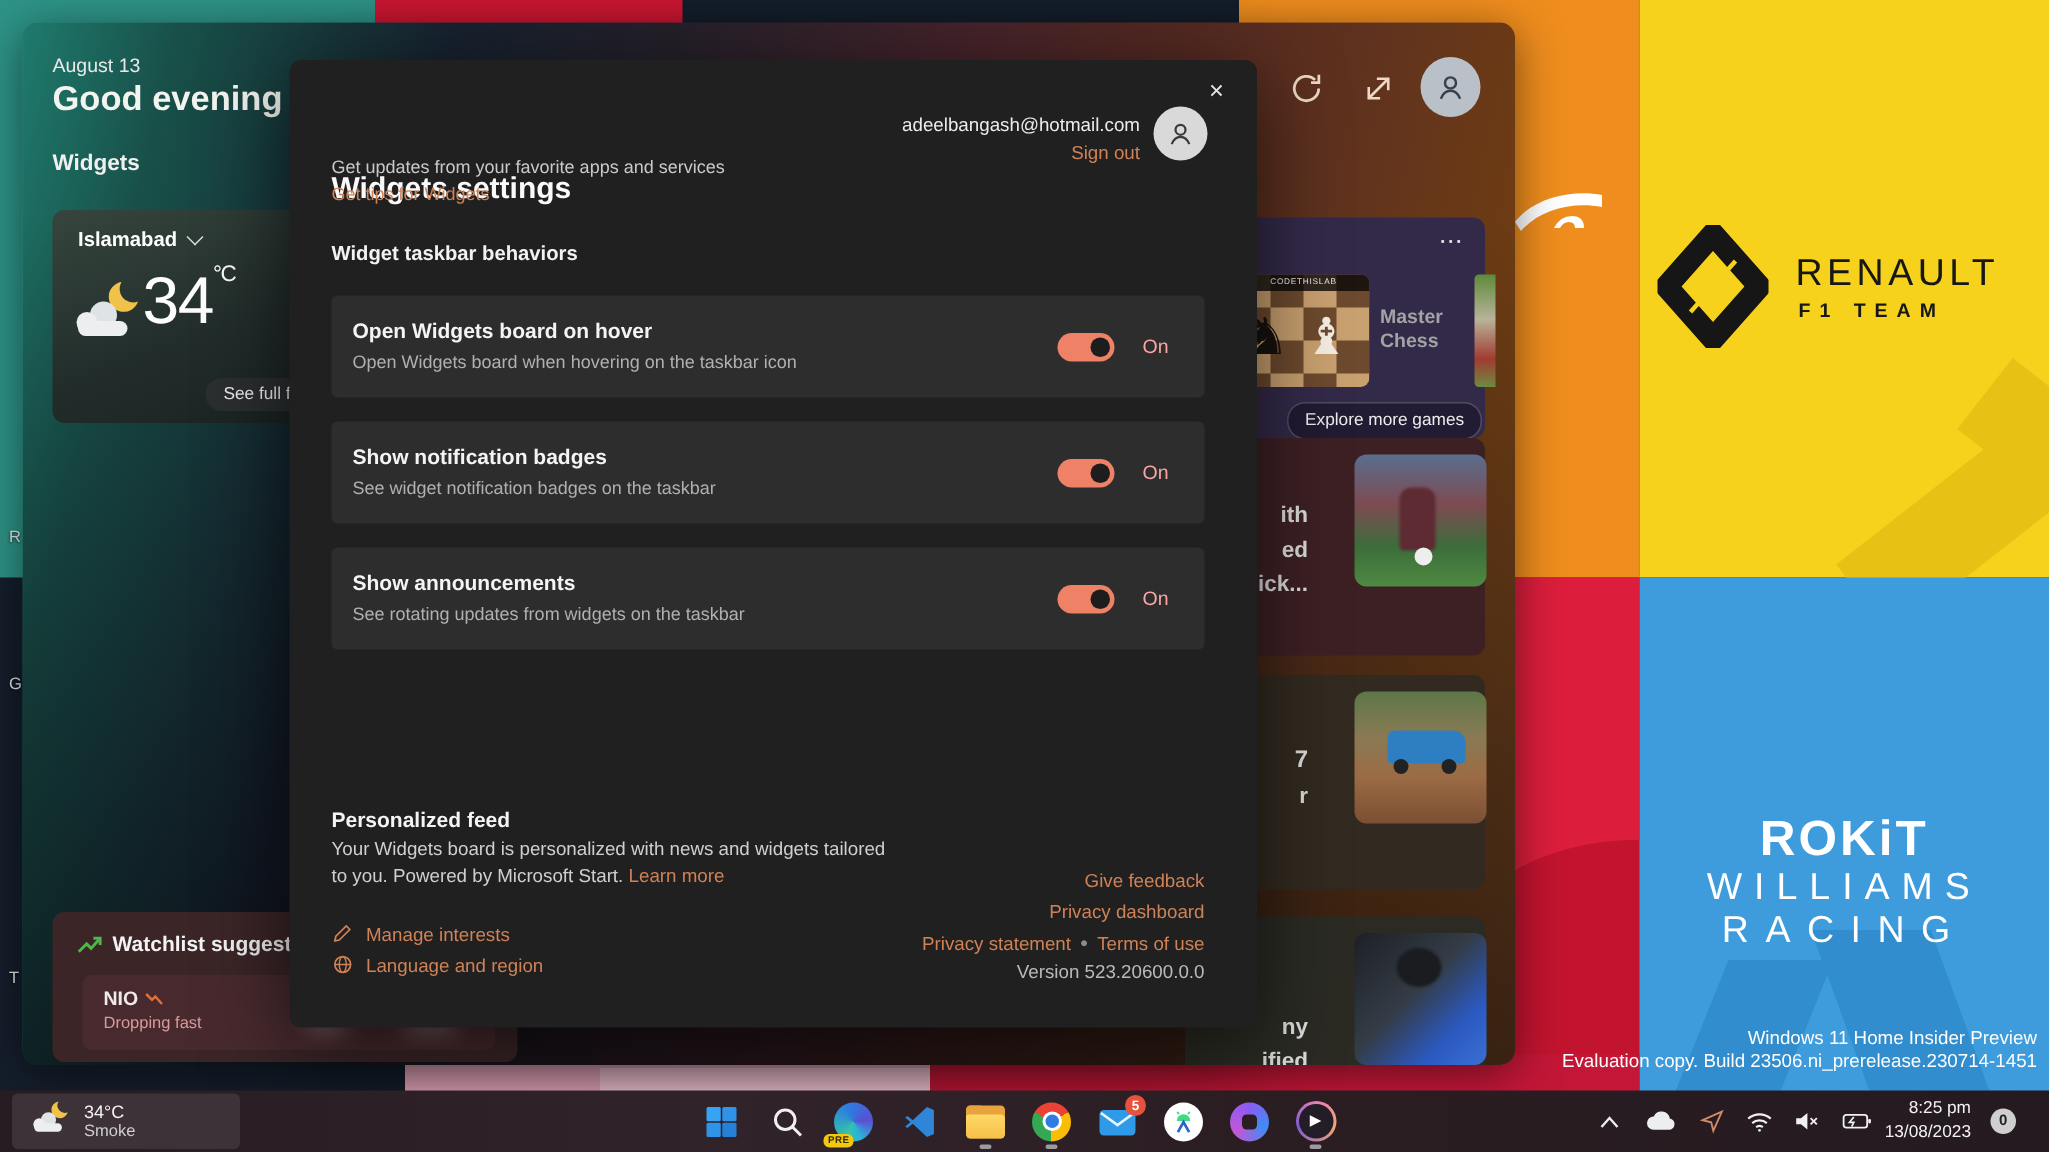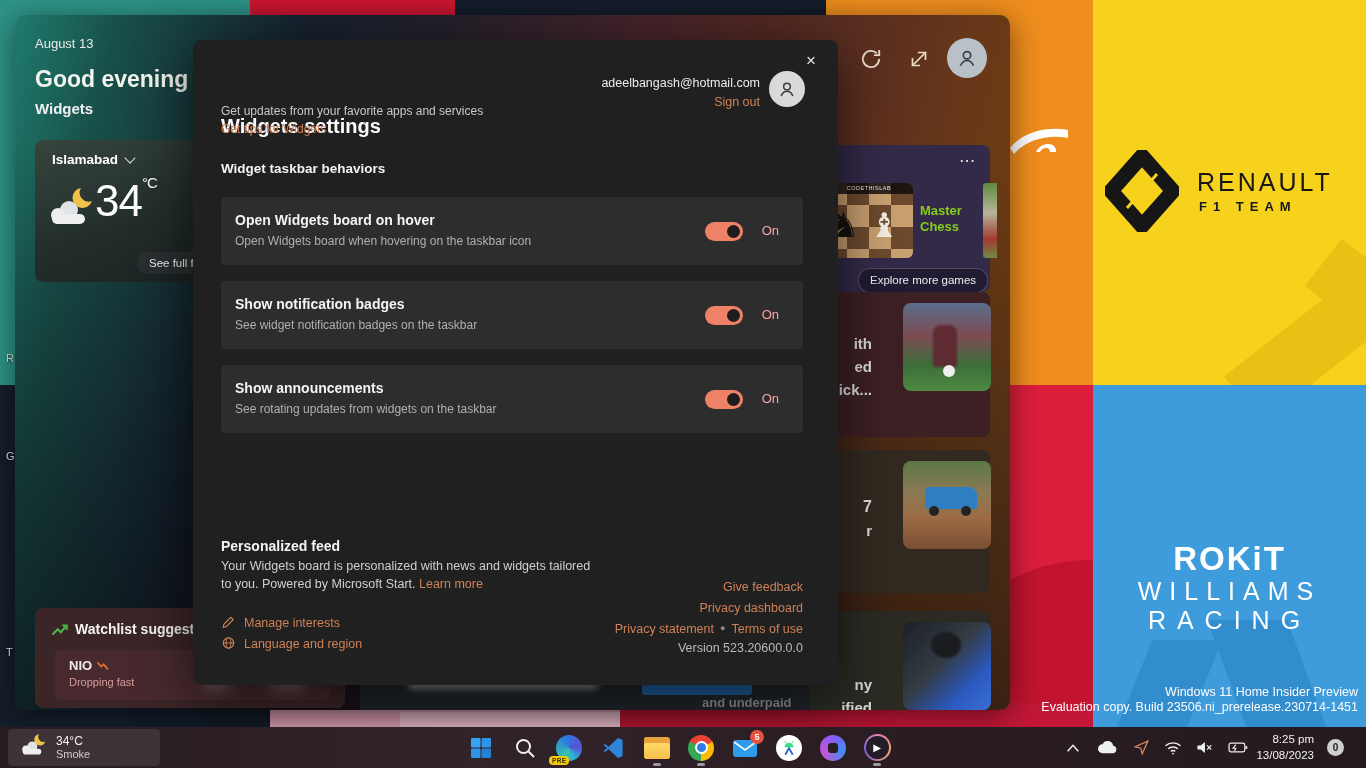--- a/index.html
+++ b/index.html
@@ -38,21 +38,21 @@
   #wm1{right:8px;top:685px;color:#fdfdfd;font-size:12.5px;text-align:right;}
   #wm2{right:8px;top:700px;color:#fdfdfd;font-size:12.5px;text-align:right;}
 
   
   #board{left:15px;top:15px;width:995px;height:695px;border-radius:10px;overflow:hidden;
     background:linear-gradient(103deg,#1f7a6d 0%,#185049 9%,#17222f 25%,#25202a 38%,#44232b 54%,#522823 65%,#5f321e 78%,#6f3d13 90%,#78451c 100%);
     box-shadow:0 6px 30px rgba(0,0,0,.5);}
   #board::after{content:"";position:absolute;inset:0;background:linear-gradient(180deg,rgba(0,0,0,0) 18%,rgba(8,10,16,.38) 70%,rgba(5,6,10,.55) 100%);}
   #board .abs{z-index:2;}
   #b-date{left:20px;top:21px;font-size:13px;color:#e9e9e9;}
-  #b-greet{left:20px;top:37px;font-size:23px;font-weight:700;color:#f3f3ef;margin-top:14px;}
+  #b-greet{left:20px;top:37px;font-size:23px;font-weight:700;color:#f3f3ef;}
   #b-widgets{left:20px;top:85px;font-size:15px;font-weight:600;color:#f0f0f0;}
 
   
   #weather-card{left:20px;top:125px;width:310px;height:142px;border-radius:8px;overflow:hidden;
     background:linear-gradient(160deg,#36453d 0%,#222d2b 45%,#141a1b 100%);padding-left:37px;}
   #w-city{left:17px;top:12px;font-size:13.5px;font-weight:600;color:#fff;}
   .chev-down{display:inline-block;width:7px;height:7px;border-right:1.6px solid #ddd;border-bottom:1.6px solid #ddd;transform:rotate(45deg);margin-left:8px;margin-bottom:2px;}
   #w-temp{left:60px;top:34px;font-size:44px;font-weight:400;color:#fdfdfd;letter-spacing:-1px;}
   #w-unit{font-size:15px;vertical-align:28px;font-weight:400;color:#fdfdfd;}
   #w-cta{left:102px;top:112px;height:22px;line-height:22px;padding:0 12px;border-radius:11px;
@@ -70,21 +70,21 @@
   #wl-ticker{left:14px;top:8px;font-size:13px;font-weight:700;color:#f0eaea;}
   #wl-note{left:14px;top:26px;font-size:11px;color:#d89b9b;}
 
   
   #games-card{left:775px;top:130px;width:200px;height:147px;border-radius:8px;background:#332a4a;}
   #g-more{right:14px;top:8px;font-size:13px;font-weight:700;color:#ddd;letter-spacing:1px;}
   #g-thumb{left:35px;top:38px;width:88px;height:75px;border-radius:6px;overflow:hidden;
     background:conic-gradient(#6d4a2e 0 25%,#c9a070 0 50%,#6d4a2e 0 75%,#c9a070 0);background-size:44px 44px;}
   #g-caption{left:0;top:0;width:100%;height:11px;background:rgba(10,8,8,.8);color:#e9e9e9;font-size:5.5px;letter-spacing:.5px;text-align:center;line-height:11px;}
   .chess-piece{font-size:34px;line-height:60px;}
-  #g-name{left:130px;top:58px;width:62px;font-size:13px;font-weight:600;color:#84cc16;line-height:16px;}
+  #g-name{left:130px;top:58px;width:62px;font-size:13px;font-weight:600;color:#a3a3a3;line-height:16px;}
   #g-thumb2{left:193px;top:38px;width:14px;height:75px;border-radius:3px 0 0 3px;
     background:linear-gradient(180deg,#5f8a3a,#b8b39a 40%,#a13b30 75%,#6d8a42);}
   #g-cta{left:68px;top:123px;height:23px;line-height:23px;padding:0 11px;border-radius:12px;
     background:rgba(18,14,33,.55);border:1px solid rgba(255,255,255,.22);color:#ececec;font-size:11.5px;}
 
   
   .news-card{left:775px;width:200px;border-radius:8px;}
   .frag{position:absolute;right:118px;text-align:right;font-weight:700;color:#dcdcdc;font-size:15px;}
   .news-thumb{position:absolute;left:113px;top:11px;width:88px;height:88px;border-radius:8px;overflow:hidden;}
   #news1{top:277px;height:145px;background:#3d2024;}
@@ -302,25 +302,20 @@
       </div>
     </div>
     <div class="abs news-card" id="news3">
       <div class="frag" style="top:65px;">ny</div>
       <div class="frag" style="top:88px;">ified</div>
       <div class="news-thumb" style="background:linear-gradient(135deg,#1d2026 0%,#343c45 45%,#2b59c0 75%,#3a6fd4 100%);">
         <div class="abs" style="left:28px;top:10px;width:30px;height:26px;background:#1a1c20;border-radius:50%;filter:blur(1px);"></div>
       </div>
     </div>
 
-    <div class="abs" id="partial-card">
-      <div class="abs" id="partial-blur"></div>
-      <div class="abs" id="partial-btn"></div>
-      <div class="abs" id="partial-text">and underpaid</div>
-    </div>
   </div>
 
   <div class="abs" id="dlg">
     <div class="abs" id="dlg-close">×</div>
     <div class="abs" id="dlg-title">Widgets settings</div>
     <div class="abs" id="dlg-sub">Get updates from your favorite apps and services</div>
     <div class="abs accent" id="dlg-tips">Get tips for Widgets</div>
 
     <div class="abs" id="dlg-email">adeelbangash@hotmail.com</div>
     <div class="abs accent" id="dlg-signout">Sign out</div>

